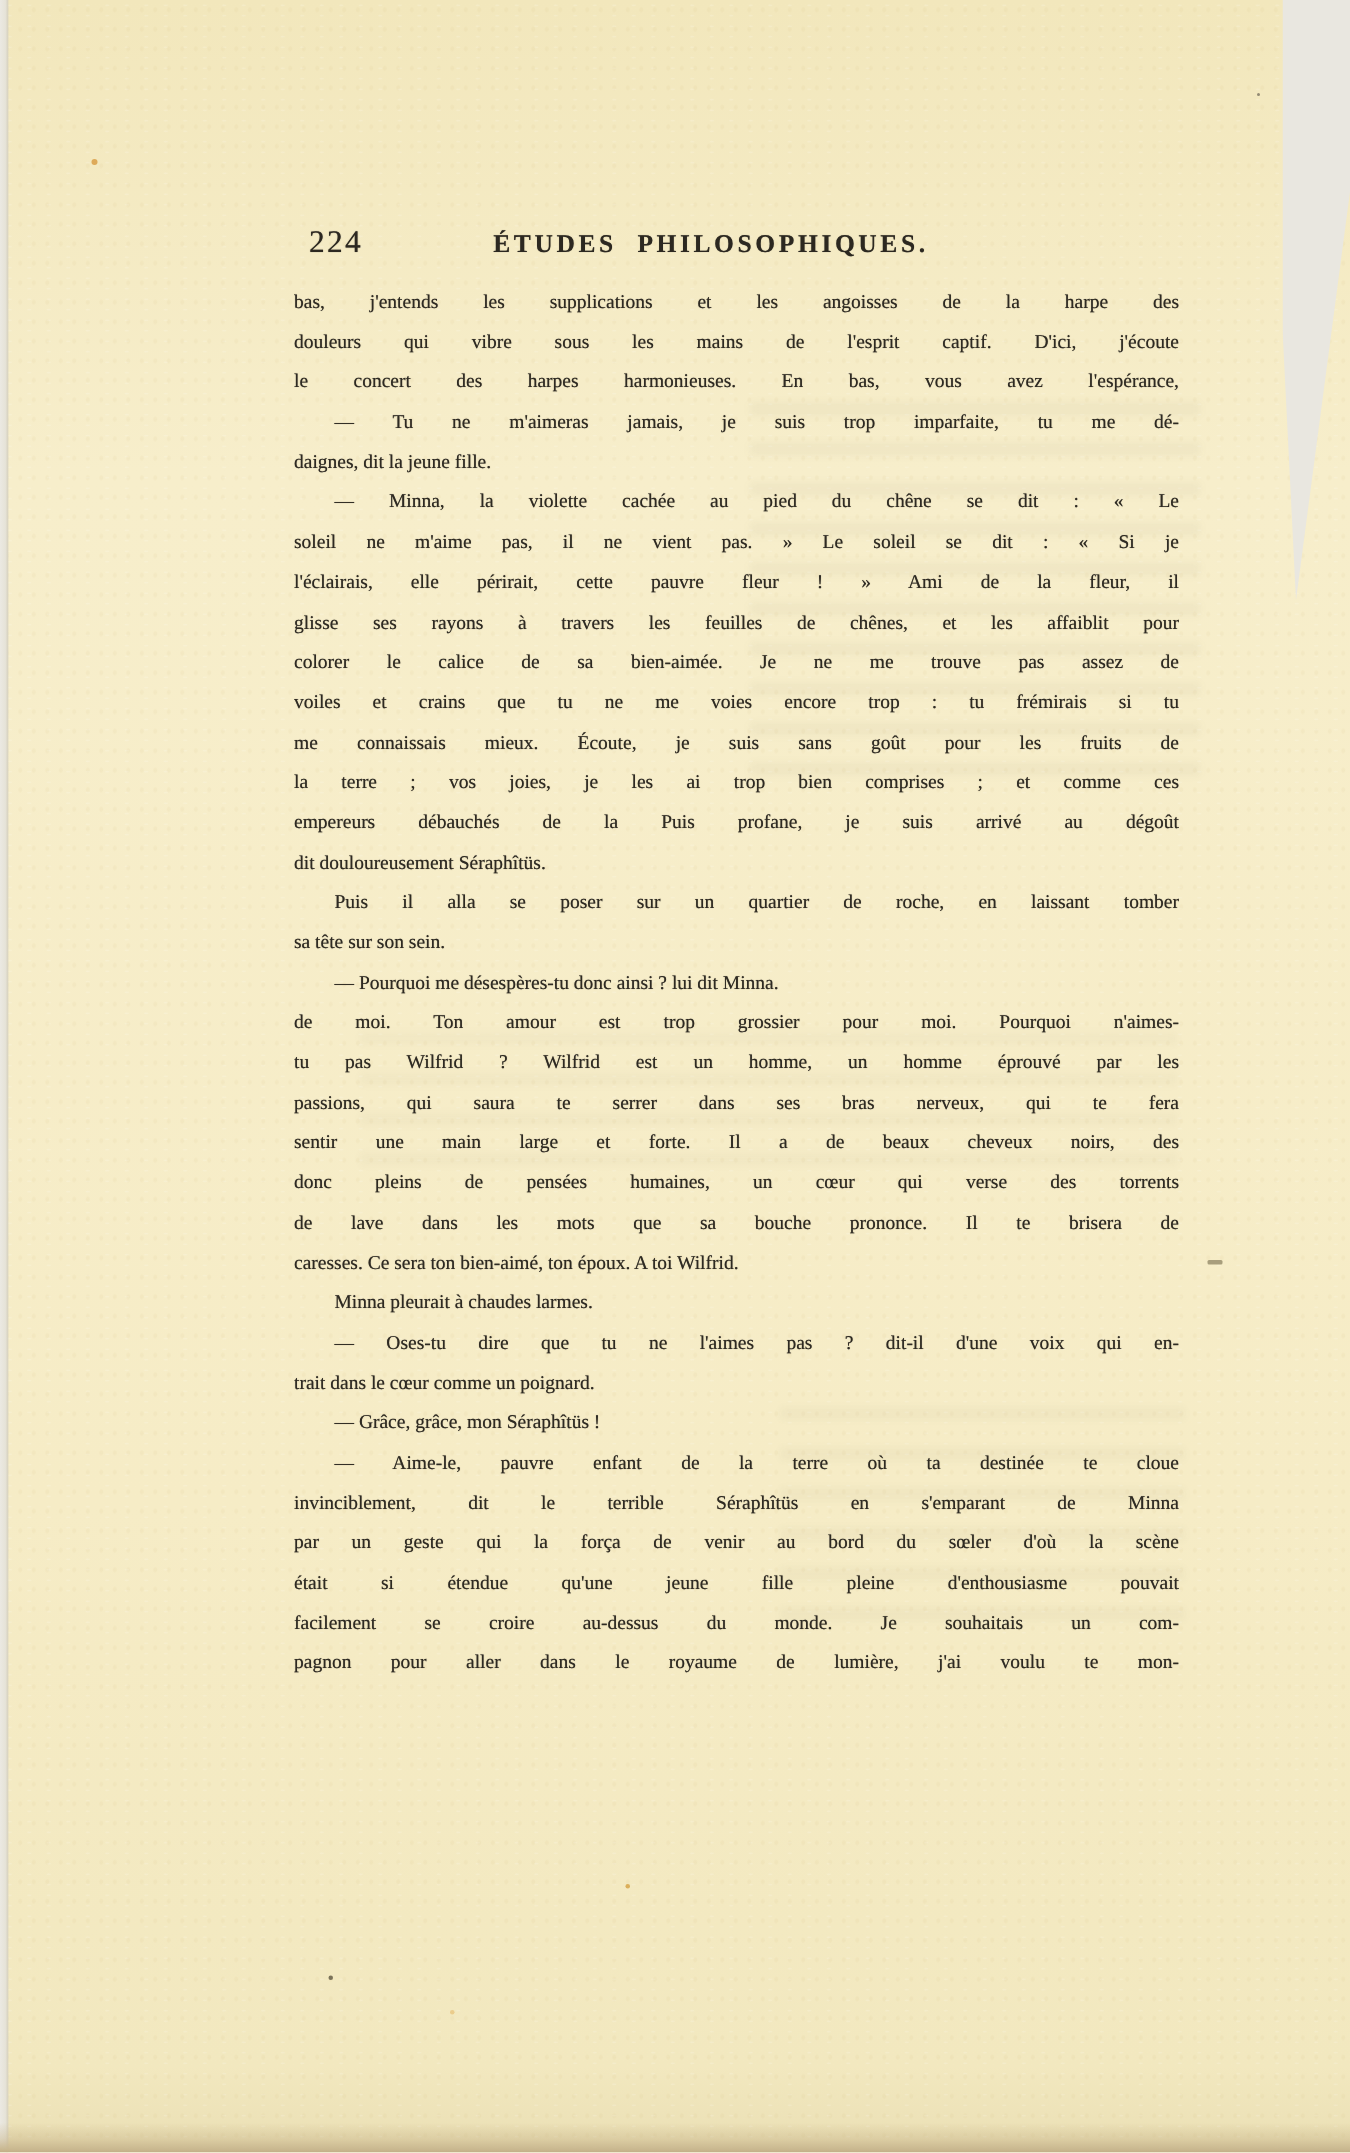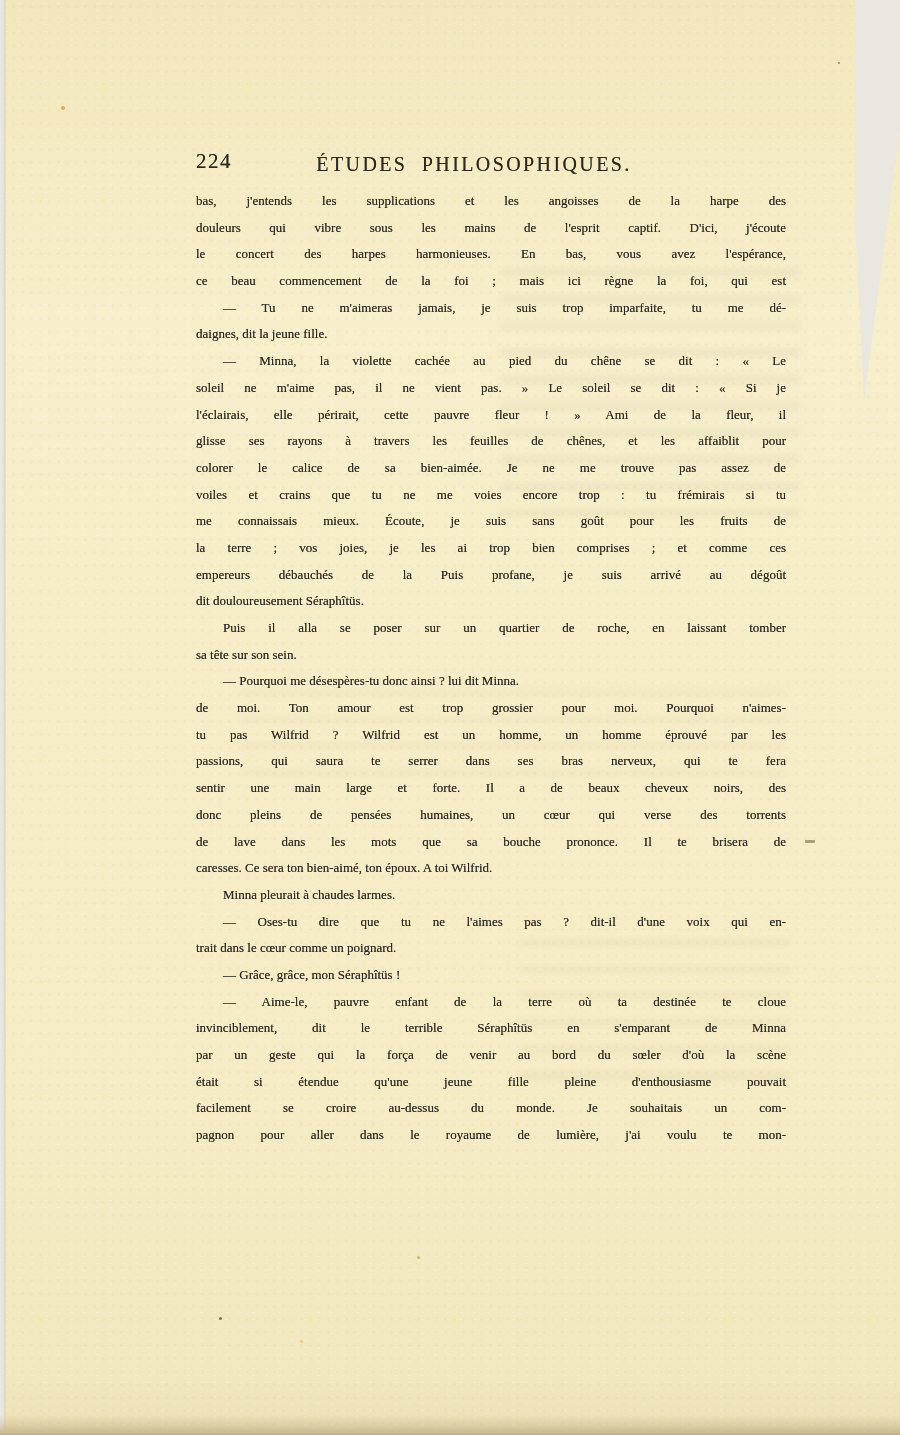--- a/index.html
+++ b/index.html
@@ -25,27 +25,27 @@
     background:#e9e7e0;
     clip-path:polygon(10% 0, 100% 0, 100% 32%, 28% 100%, 10% 55%);
   }
   .edge-bottom{
     position:absolute;left:0;bottom:0;width:900px;height:20px;
     background:linear-gradient(180deg, rgba(203,184,141,0) 0%, rgba(201,182,140,0.45) 55%, #c8b68e 92%, #bfae87 100%);
   }
   
   .running-header{position:absolute;left:196px;top:149px;width:590px;height:30px;}
   .page-number{
-    position:absolute;left:0;top:0;
+    position:absolute;left:10px;top:0;
     font-size:21px;letter-spacing:1.5px;color:#2c2820;
     text-shadow:0 0 0.6px rgba(44,40,32,0.75);
   }
   .running-title{
     position:absolute;left:50%;top:4px;transform:translateX(-50%) translateX(-17px);
-    font-size:20px;font-weight:400;letter-spacing:2.4px;word-spacing:7px;
+    font-size:17px;font-weight:700;letter-spacing:2.4px;word-spacing:7px;
     color:#2c2820;white-space:nowrap;
     text-shadow:0 0 0.5px rgba(44,40,32,0.6);
   }
   
   .textblock{
     position:absolute;left:196px;top:188px;width:590px;
     font-size:13px;line-height:26.7px;color:#2e2a22;
     text-shadow:0 0 0.5px rgba(46,42,34,0.7);
   }
   .line{
@@ -89,21 +89,20 @@
 
   <div class="running-header">
     <span class="page-number">224</span>
     <span class="running-title">ÉTUDES PHILOSOPHIQUES.</span>
   </div>
 
   <div class="textblock">
       <div class="line">bas, j'entends les supplications et les angoisses de la harpe des</div>
       <div class="line">douleurs qui vibre sous les mains de l'esprit captif. D'ici, j'écoute</div>
       <div class="line">le concert des harpes harmonieuses. En bas, vous avez l'espérance,</div>
-      <div class="line">ce beau commencement de la foi ; mais ici règne la foi, qui est</div>
       <div class="line indent">— Tu ne m'aimeras jamais, je suis trop imparfaite, tu me dé-</div>
       <div class="line last">daignes, dit la jeune fille.</div>
       <div class="line indent">— Minna, la violette cachée au pied du chêne se dit : « Le</div>
       <div class="line">soleil ne m'aime pas, il ne vient pas. » Le soleil se dit : « Si je</div>
       <div class="line">l'éclairais, elle périrait, cette pauvre fleur ! » Ami de la fleur, il</div>
       <div class="line">glisse ses rayons à travers les feuilles de chênes, et les affaiblit pour</div>
       <div class="line">colorer le calice de sa bien-aimée. Je ne me trouve pas assez de</div>
       <div class="line">voiles et crains que tu ne me voies encore trop : tu frémirais si tu</div>
       <div class="line">me connaissais mieux. Écoute, je suis sans goût pour les fruits de</div>
       <div class="line">la terre ; vos joies, je les ai trop bien comprises ; et comme ces</div>

